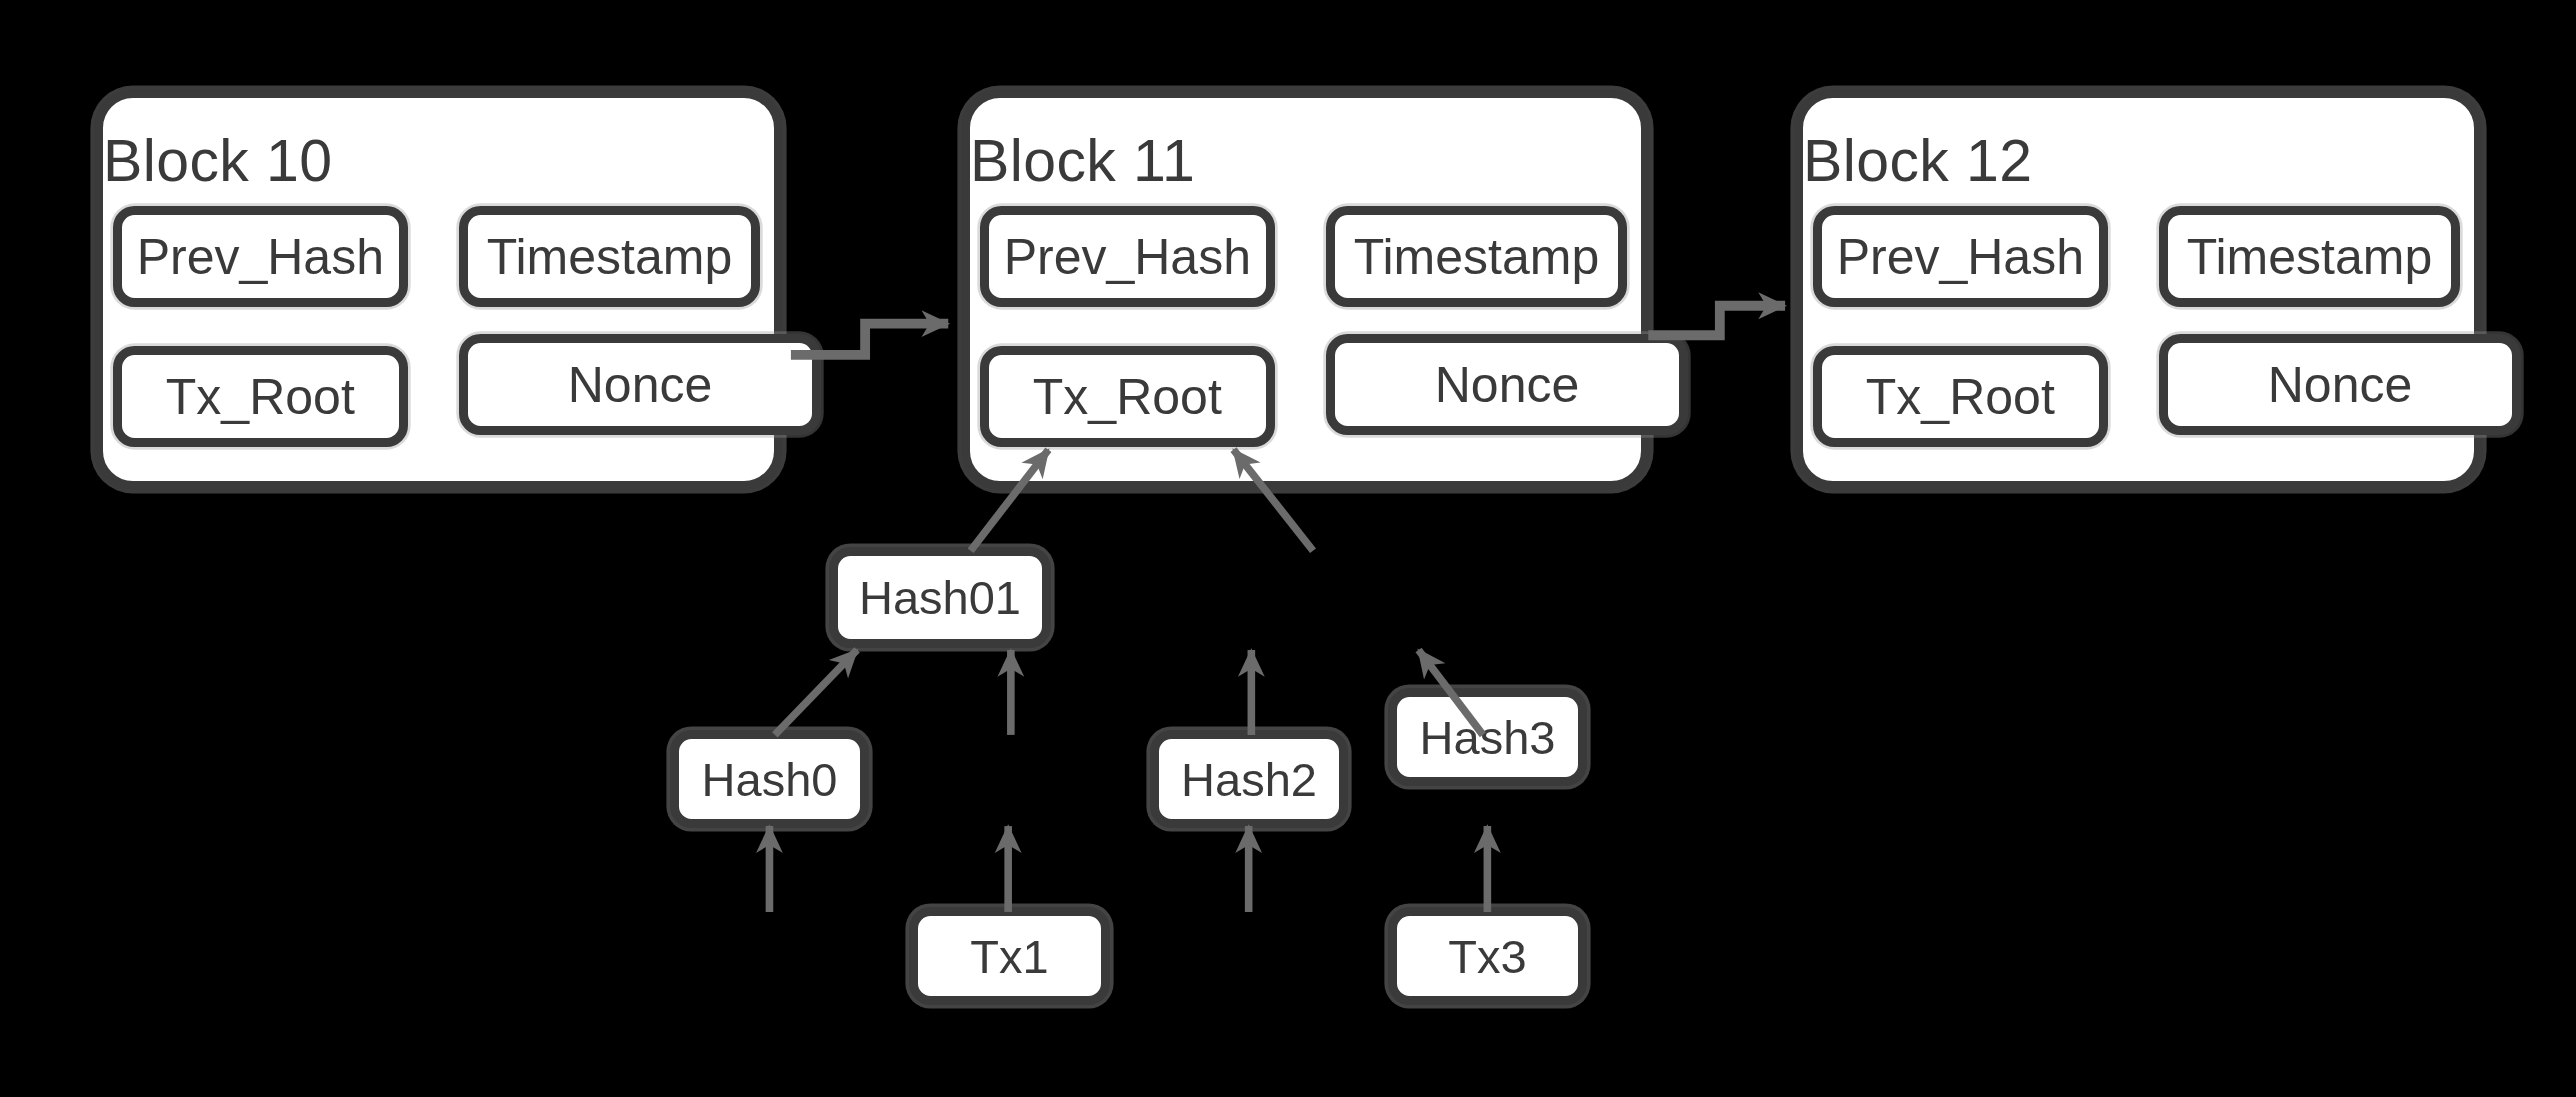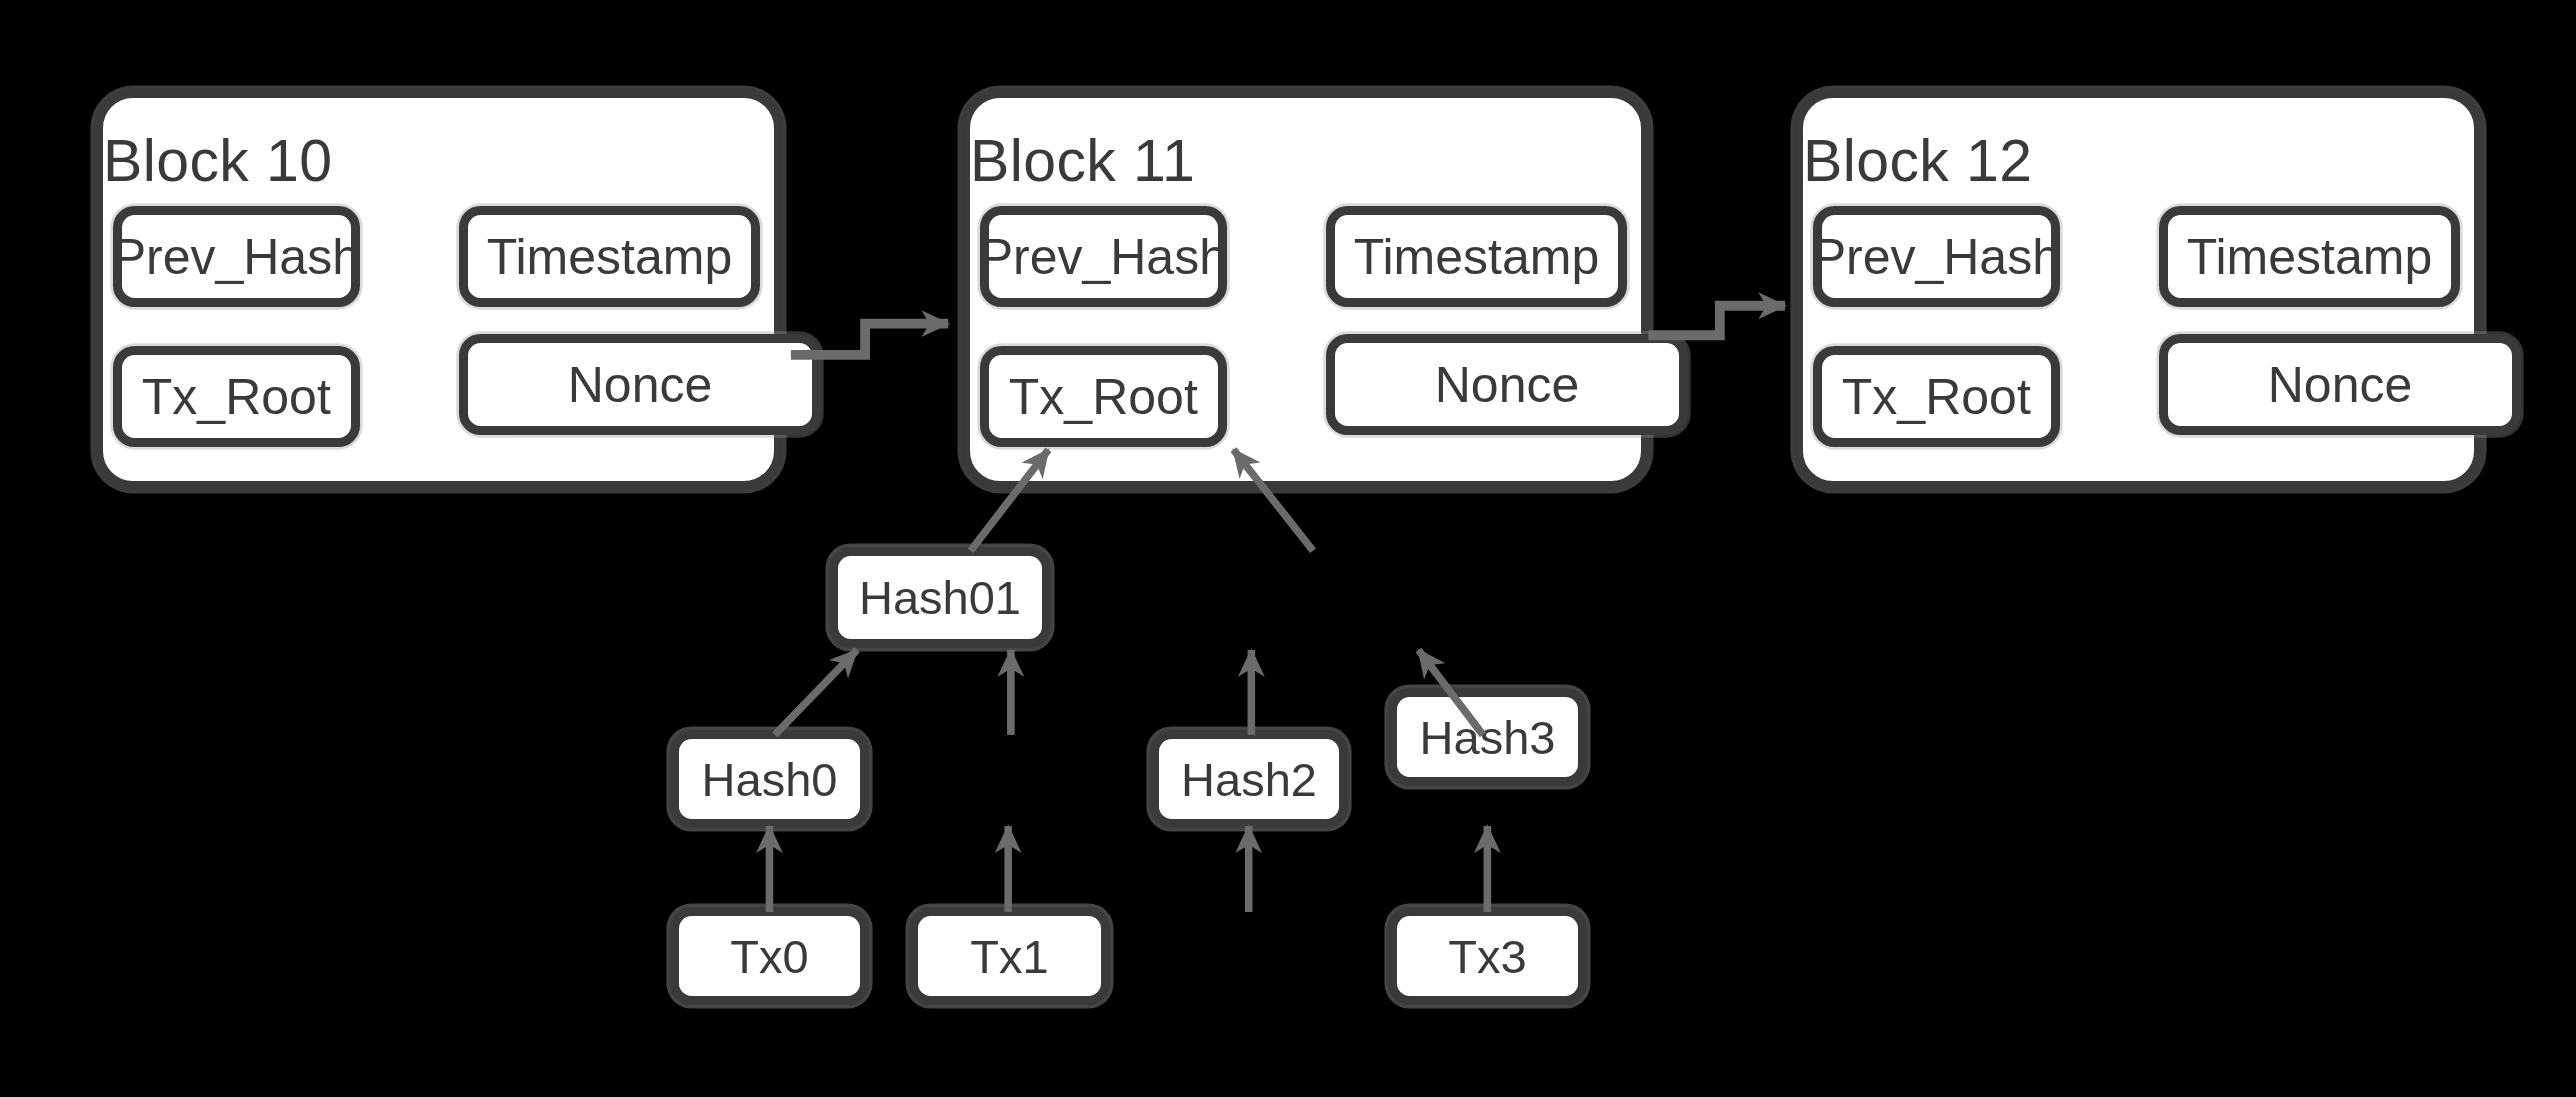--- a/index.html
+++ b/index.html
@@ -30,21 +30,21 @@
   .b1{left:961px}
   .b2{left:1794px}
   .block-title{
     position:absolute;left:0;right:0;top:34px;
     text-align:left;
     font-size:59px;line-height:1;
     color:var(--text);
     letter-spacing:0.4px;
   }
   .field{
-    position:absolute;width:247px;height:101px;
+    position:absolute;width:295px;height:101px;
     background:var(--node-fill);
     border:9px solid var(--node-border);
     border-radius:21.5px;
     box-sizing:border-box;
     display:flex;align-items:center;justify-content:center;
     font-size:50px;color:var(--text);
     box-shadow:0 0 0 2.7px rgba(150,150,150,0.35);
   }
   .f-tl{left:9.8px;top:108px}
   .f-tr{left:356px;top:108px;width:301px}
@@ -116,21 +116,20 @@
     <div class="field f-bl">Tx_Root</div>
     <div class="field f-br">Nonce</div>
   </div>
 
   <div class="node n-hash01">Hash01</div>
 
   <div class="node n-hash0">Hash0</div>
   <div class="node n-hash2">Hash2</div>
   <div class="node n-hash3">Hash3</div>
 
-  <div class="node n-tx0">Tx0</div>
   <div class="node n-tx1">Tx1</div>
   <div class="node n-tx3">Tx3</div>
 
   <svg class="arrow-layer" viewBox="0 0 2880 1227" aria-hidden="true">
     <defs>
       <marker id="head" viewBox="0 0 34 34" refX="31" refY="17" markerWidth="34" markerHeight="34" markerUnits="userSpaceOnUse" orient="auto">
         <path class="arrow-head" d="M1,2 L33,17 L1,32 L10,17 Z"></path>
       </marker>
     </defs>
 

